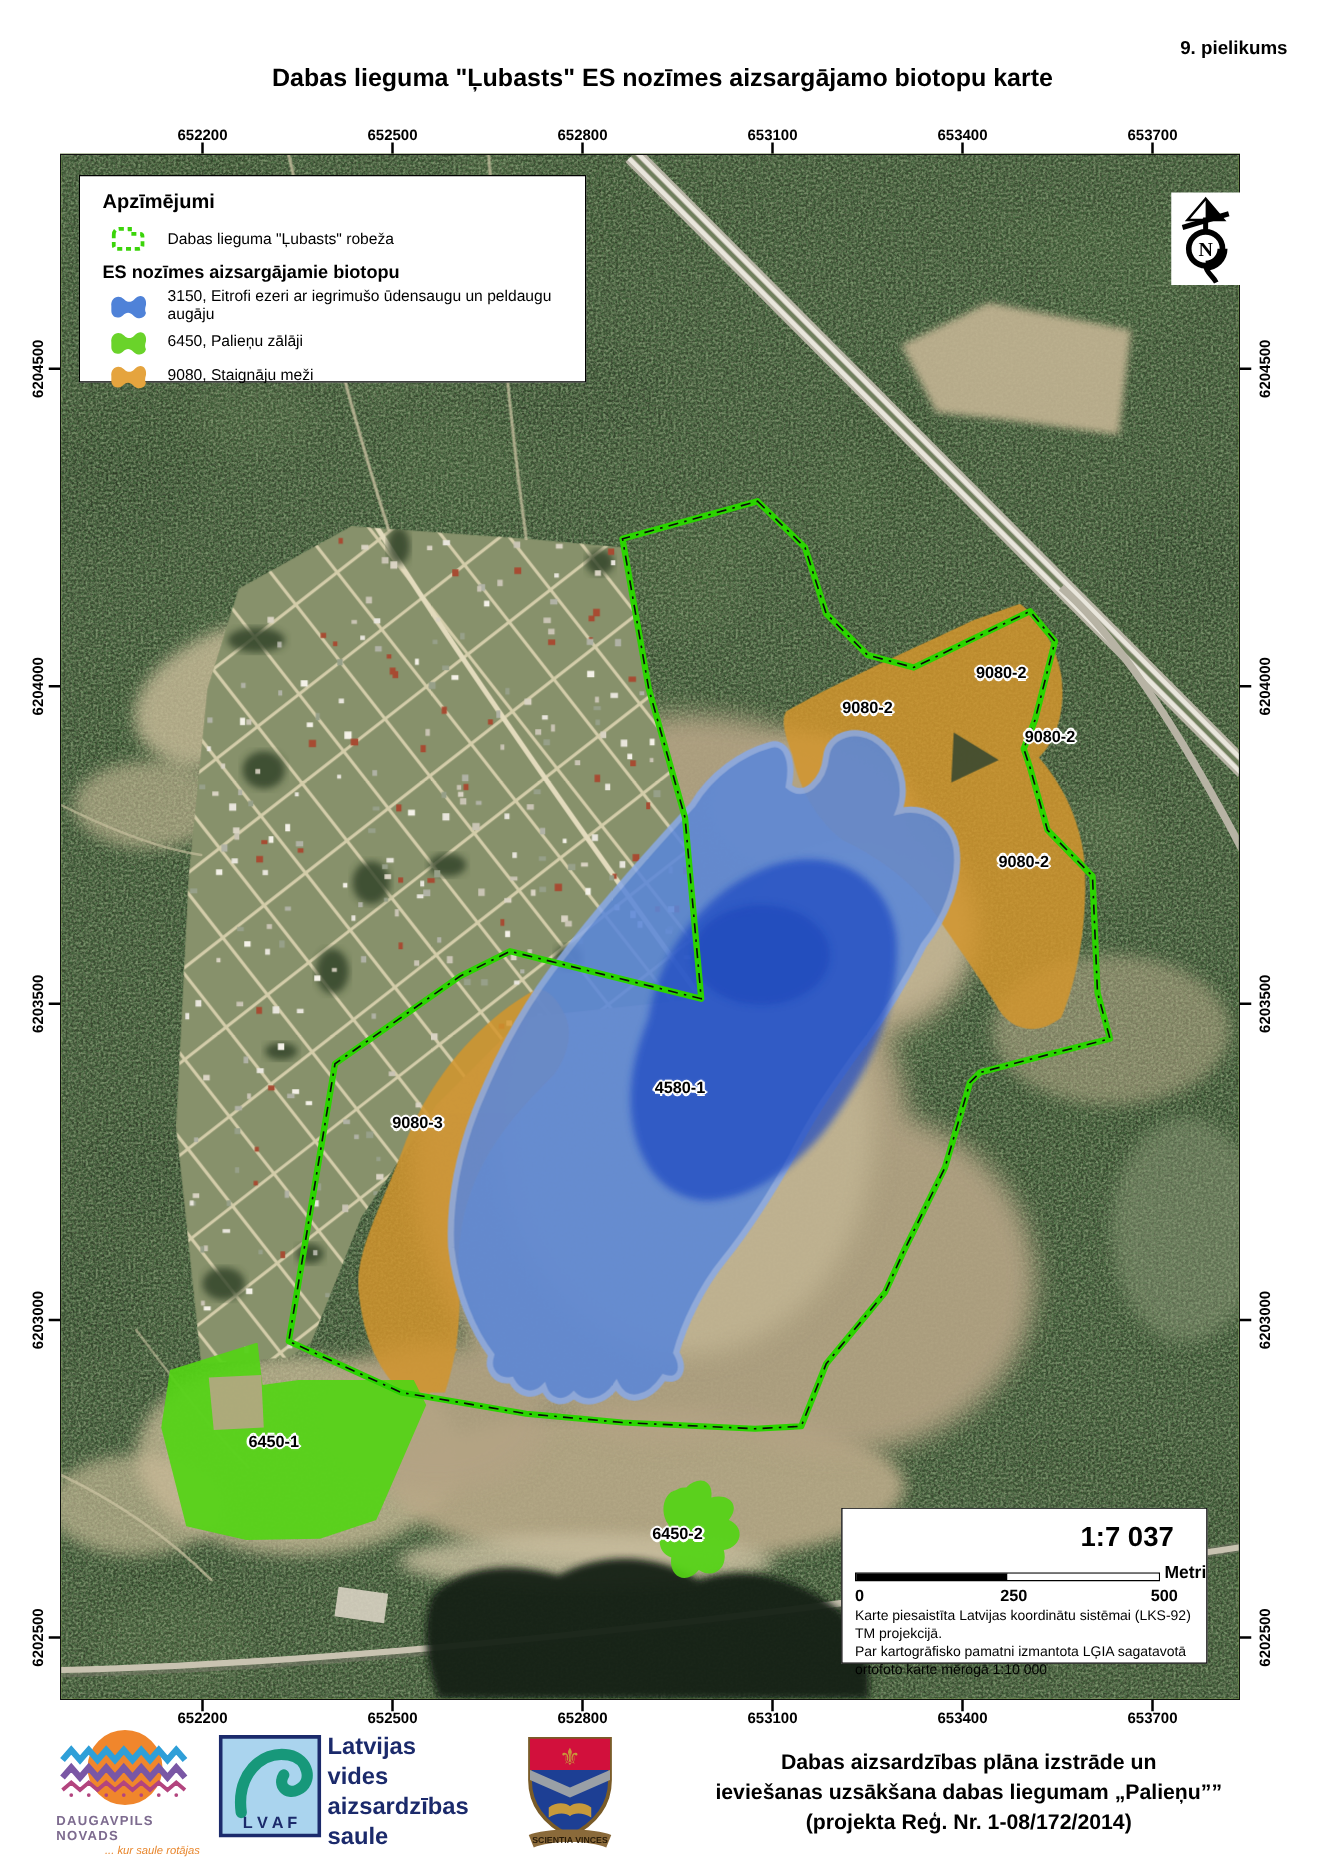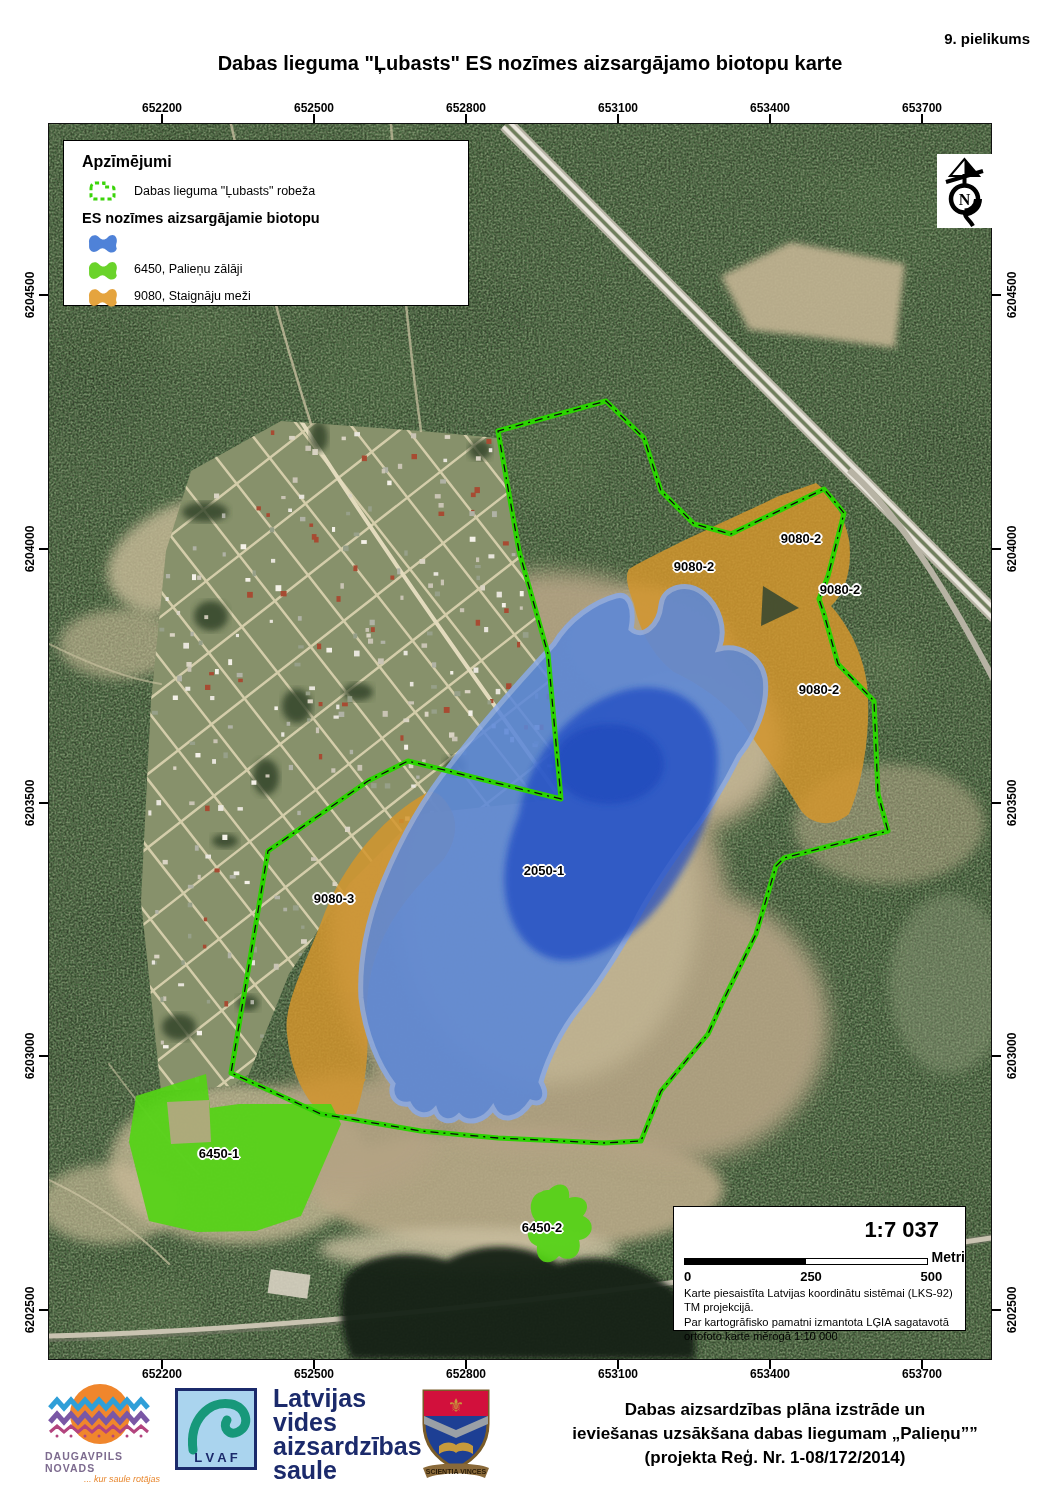--- a/index.html
+++ b/index.html
@@ -47,22 +47,22 @@
   .scalenums .n500{left:255px;transform:translateX(-85%);}
   .scalenotes{margin:3px 10px 0 10px;line-height:1.28;color:#000;}
   
   .north{position:absolute;left:888px;top:30px;width:55px;height:74px;background:#fff;}
   
   .footer-text{position:absolute;left:520px;top:1398px;width:510px;text-align:center;
                font-size:17px;font-weight:bold;line-height:24px;color:#000;}
   .logo{position:absolute;}
   .dn-name{font-size:10.5px;letter-spacing:1px;color:#7d6b8f;font-weight:bold;}
   .dn-tag{font-size:9px;color:#e8862c;font-style:italic;text-align:right;}
-  .lvaf-text{position:absolute;left:262px;top:1386px;font-size:25px;font-weight:bold;
-             color:#1b2a6b;line-height:24px;margin-left:11px;}
+  .lvaf-text{position:absolute;left:262px;top:1386px;font-size:19px;font-weight:bold;
+             color:#1b2a6b;line-height:24px;}
 </style>
 </head>
 <body>
 
 <div class="page">
 
   <div class="appendix">9. pielikums</div>
   <div class="title">Dabas lieguma "Ļubasts" ES nozīmes aizsargājamo biotopu karte</div>
 
   <div id="axes">
@@ -650,20 +650,21 @@
       </div>
       <h2>ES nozīmes aizsargājamie biotopu</h2>
       <div id="legend-items">
           <div class="row">
             <span class="sw">
     <svg width="34" height="24" viewBox="0 0 36 26">
       <path d="M4 14 C3 7 10 3 15 8 C18 11 21 11 24 8 C30 2 35 7 34 13 C33 16 33 18 34 20
                C33 25 27 26 23 22 C20 19 17 19 14 22 C9 26 4 23 4 18 Z" fill="#4f82d8"></path>
     </svg>
             </span>
+    <span class="lbl">3150, Eitrofi ezeri ar iegrimušo ūdensaugu un peldaugu augāju</span>
           </div>
           <div class="row">
             <span class="sw">
     <svg width="34" height="24" viewBox="0 0 36 26">
       <path d="M4 14 C3 7 10 3 15 8 C18 11 21 11 24 8 C30 2 35 7 34 13 C33 16 33 18 34 20
                C33 25 27 26 23 22 C20 19 17 19 14 22 C9 26 4 23 4 18 Z" fill="#6ad32a"></path>
     </svg>
             </span>
     <span class="lbl">6450, Palieņu zālāji</span>
           </div>
@@ -711,21 +712,21 @@
         <div>Par kartogrāfisko pamatni izmantota LĢIA sagatavotā ortofoto karte mērogā 1:10 000</div>
       </div>
     </div>
 
     <div id="map-labels">
         <span class="maplabel" style="left: 752px; top: 414px;">9080-2</span>
         <span class="maplabel" style="left: 645px; top: 442px;">9080-2</span>
         <span class="maplabel" style="left: 791px; top: 465px;">9080-2</span>
         <span class="maplabel" style="left: 770px; top: 565px;">9080-2</span>
         <span class="maplabel" style="left: 285px; top: 774px;">9080-3</span>
-        <span class="maplabel" style="left: 495px; top: 746px;">2050-1</span>
+        <span class="maplabel" style="left: 495px; top: 746px;">4580-1</span>
         <span class="maplabel" style="left: 170px; top: 1029px;">6450-1</span>
         <span class="maplabel" style="left: 493px; top: 1103px;">6450-2</span>
       </div>
   </div>
 
   <div class="logo" style="left:45px;top:1382px;width:115px;">
     <svg width="115" height="64" viewBox="0 0 115 64">
       <circle cx="55" cy="32" r="30" fill="#f0862c"></circle>
       <polyline points="5,26 12,18 19,26 26,18 33,26 40,18 47,26 54,18 61,26 68,18 75,26 82,18 89,26 96,18 103,26" fill="none" stroke="#2f9fd8" stroke-width="5"></polyline>
       <polyline points="5,40 12,32 19,40 26,32 33,40 40,32 47,40 54,32 61,40 68,32 75,40 82,32 89,40 96,32 103,40" fill="none" stroke="#7a57a5" stroke-width="5"></polyline>

